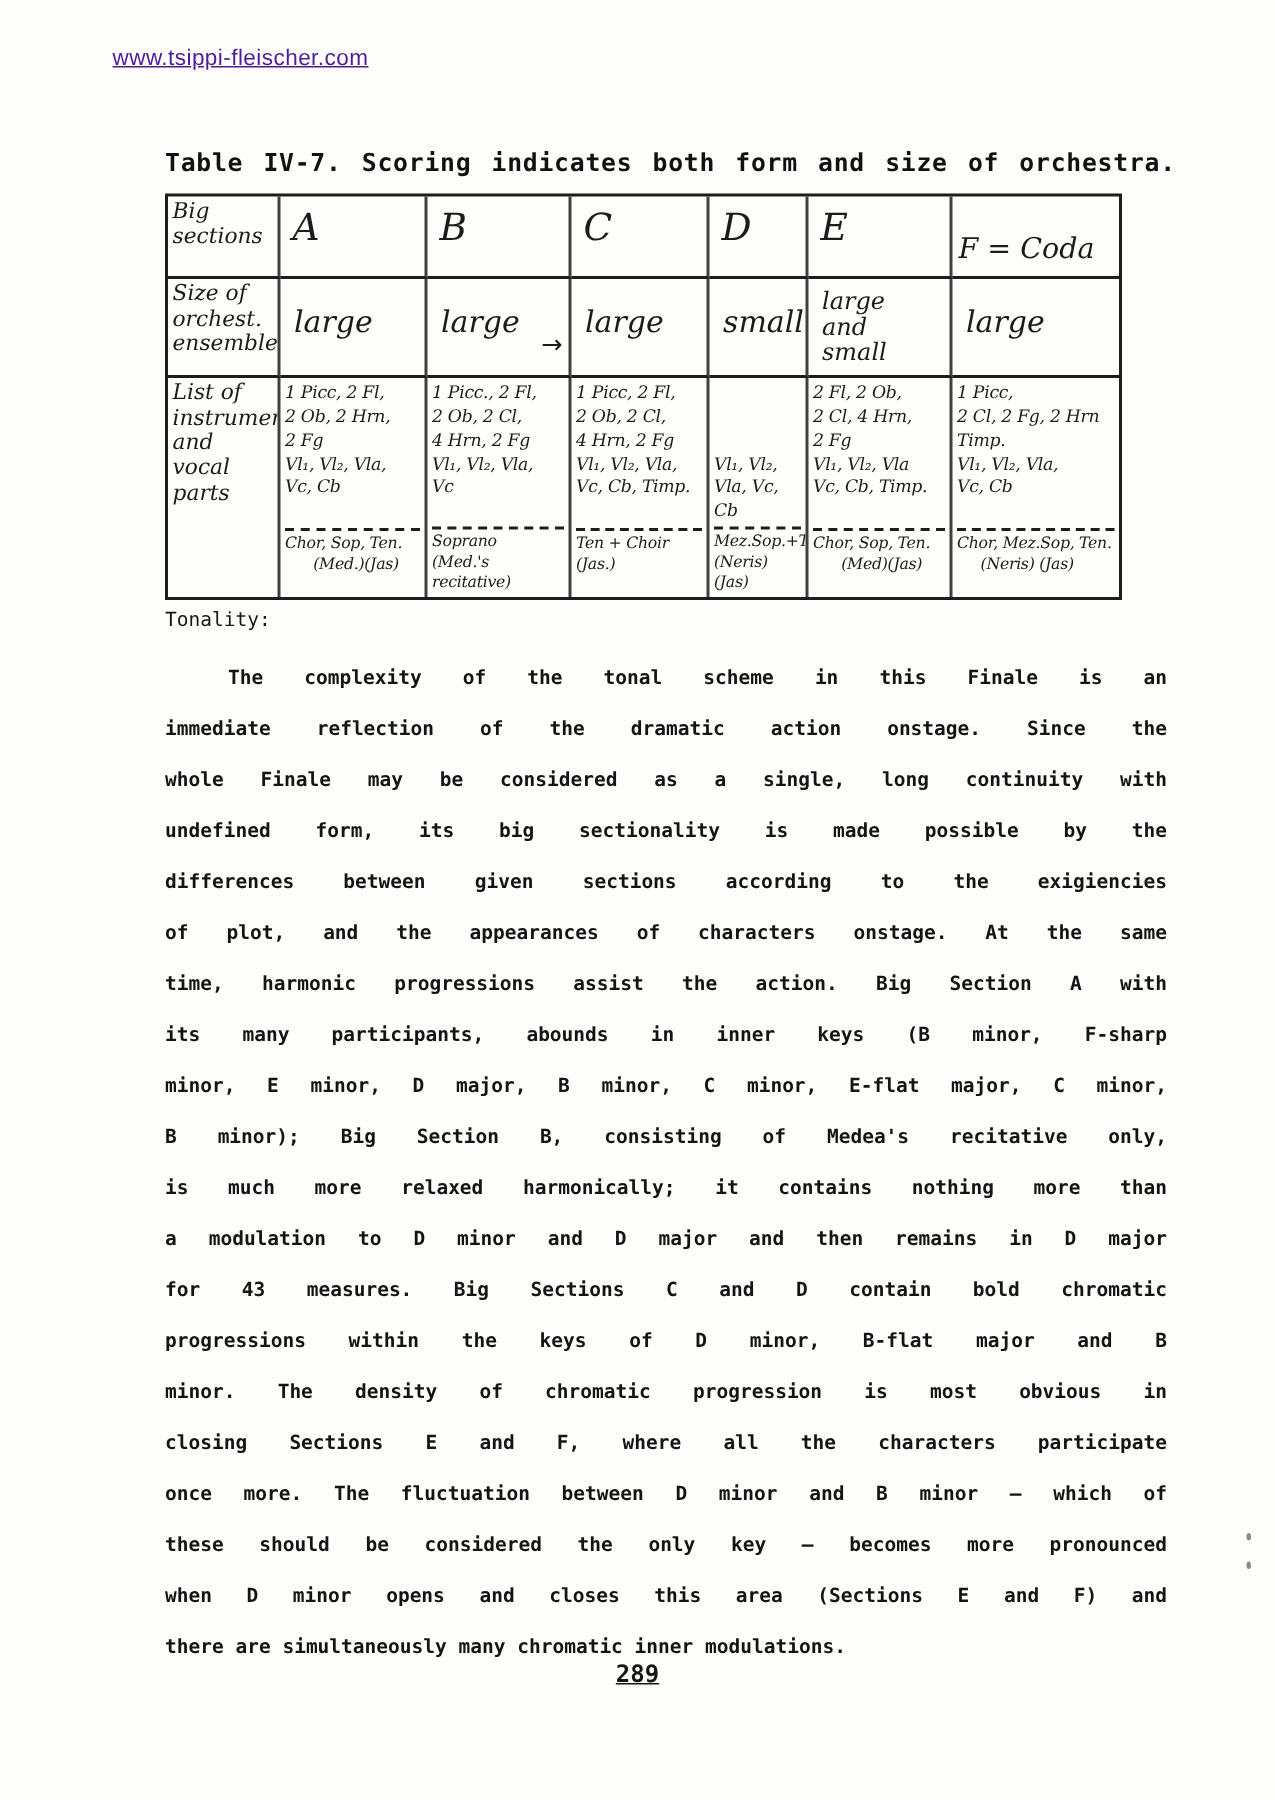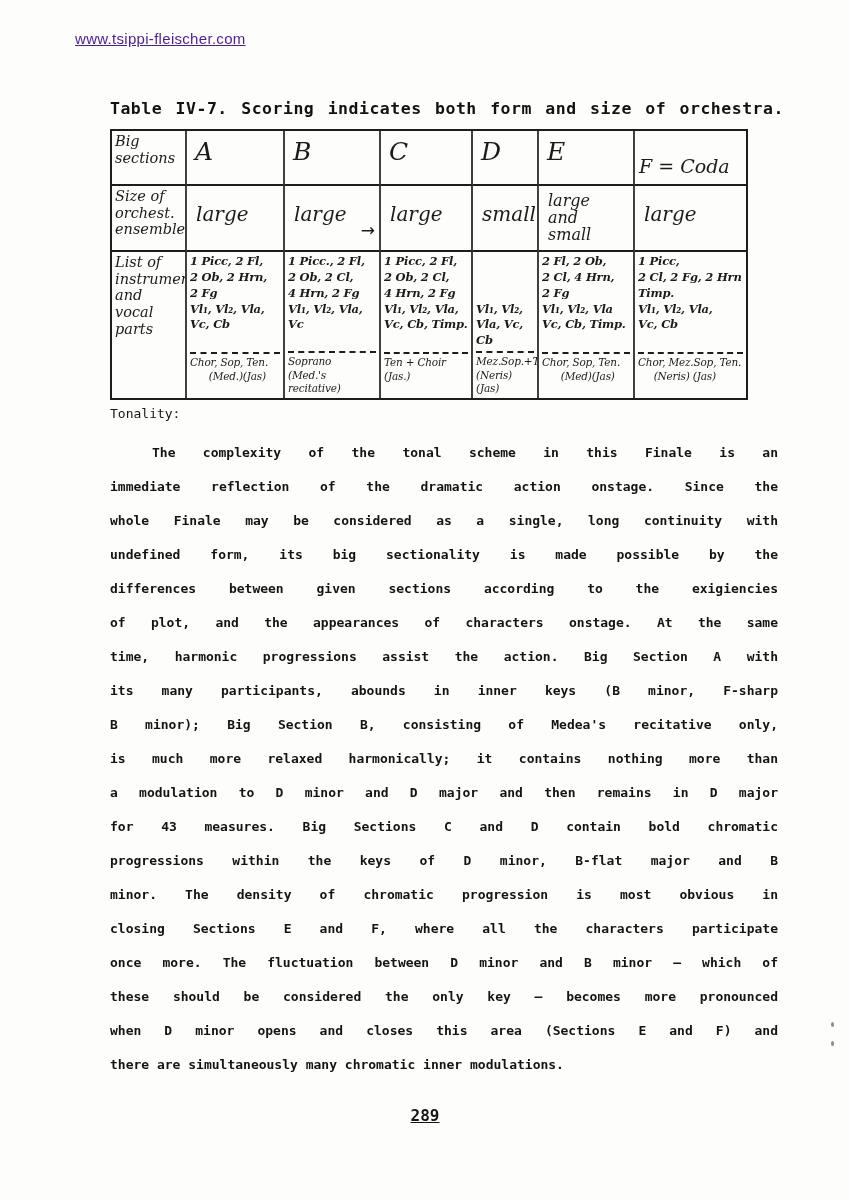--- a/index.html
+++ b/index.html
@@ -51,21 +51,21 @@
     overflow:hidden;
   }
   .cell.lastcol{border-right:none;}
   .cell.r3{border-bottom:none;}
   .label-cell{font-size:14.5px;line-height:1.15;}
   .head-cell{font-size:25px;padding-top:6px;padding-left:8px;}
   .head-cell.coda{font-size:19px;padding-left:4px;padding-top:24px;}
   .size-cell{font-size:20px;padding-top:16px;padding-left:9px;}
   .size-cell.multi{font-size:16px;line-height:1.05;padding-top:7px;}
   .cell.r3{display:flex;flex-direction:column;}
-  .instr{flex:1;font-size:11.5px;line-height:1.38;letter-spacing:-.2px;font-weight:bold;}
+  .instr{flex:1;font-size:11.5px;line-height:1.38;letter-spacing:-.2px;}
   .instr.align-bottom{display:flex;align-items:flex-end;padding-bottom:2px;}
   .vocal{
     border-top:2px dashed #1d1d1d;
     font-size:10.5px;line-height:1.3;
     min-height:40px;padding-top:2px;
     letter-spacing:-.2px;
   }
   .arrow{
     position:absolute;right:4px;bottom:10px;
     font-size:17px;font-style:normal;
@@ -201,20 +201,21 @@
 
   <div class="body-lines">
     <div class="bline first">The complexity of the tonal scheme in this Finale is an</div>
     <div class="bline">immediate reflection of the dramatic action onstage. Since the</div>
     <div class="bline">whole Finale may be considered as a single, long continuity with</div>
     <div class="bline">undefined form, its big sectionality is made possible by the</div>
     <div class="bline">differences between given sections according to the exigiencies</div>
     <div class="bline">of plot, and the appearances of characters onstage. At the same</div>
     <div class="bline">time, harmonic progressions assist the action. Big Section A with</div>
     <div class="bline">its many participants, abounds in inner keys (B minor, F-sharp</div>
+    <div class="bline">minor, E minor, D major, B minor, C minor, E-flat major, C minor,</div>
     <div class="bline">B minor); Big Section B, consisting of Medea's recitative only,</div>
     <div class="bline">is much more relaxed harmonically; it contains nothing more than</div>
     <div class="bline">a modulation to D minor and D major and then remains in D major</div>
     <div class="bline">for 43 measures. Big Sections C and D contain bold chromatic</div>
     <div class="bline">progressions within the keys of D minor, B-flat major and B</div>
     <div class="bline">minor. The density of chromatic progression is most obvious in</div>
     <div class="bline">closing Sections E and F, where all the characters participate</div>
     <div class="bline">once more. The fluctuation between D minor and B minor – which of</div>
     <div class="bline">these should be considered the only key – becomes more pronounced</div>
     <div class="bline">when D minor opens and closes this area (Sections E and F) and</div>

